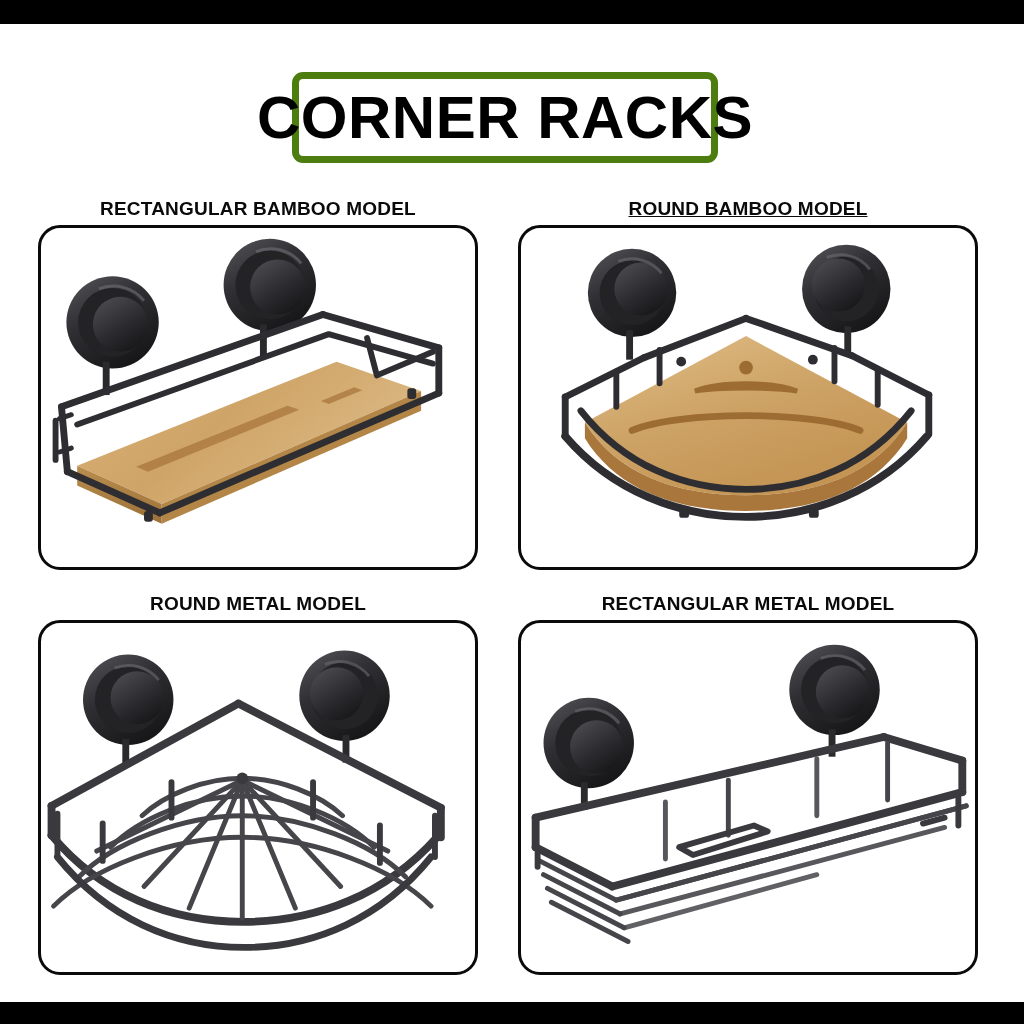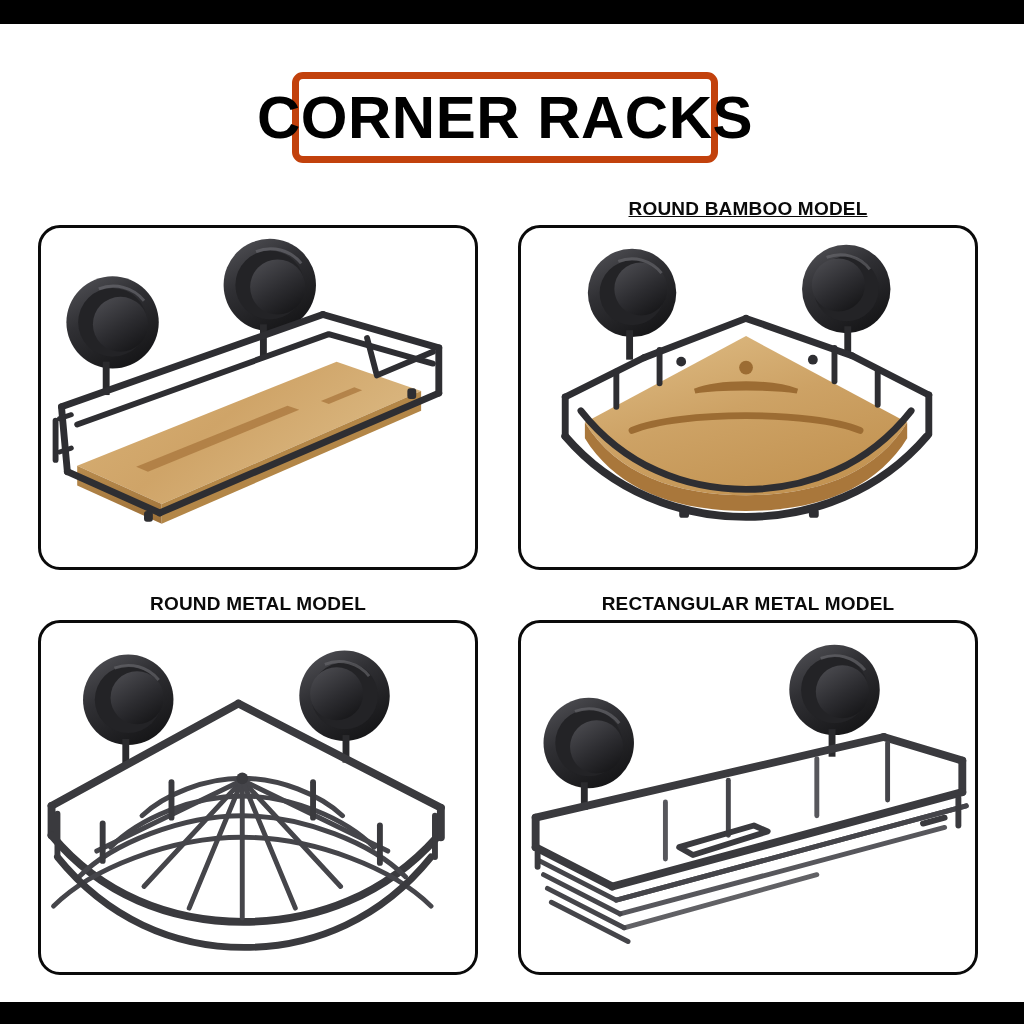--- a/index.html
+++ b/index.html
@@ -30,21 +30,21 @@
   .letterbox.bottom { bottom: 0; height: 22px; }
 
   
   .title-box {
     position: absolute;
     left: 292px;
     top: 72px;
     width: 426px;
     height: 91px;
     box-sizing: border-box;
-    border: 7px solid #c2410c;
+    border: 7px solid #4d7c0f;
     border-radius: 11px;
     background: #ffffff;
     display: flex;
     align-items: center;
     justify-content: center;
   }
   .title-text {
     font-size: 60px;
     font-weight: bold;
     letter-spacing: 0.5px;
@@ -95,20 +95,21 @@
 
 <div class="canvas">
 
   <div class="letterbox top"></div>
   <div class="letterbox bottom"></div>
 
   <div class="title-box">
     <div class="title-text">CORNER RACKS</div>
   </div>
 
+  <div class="card-label" id="label-rect-bamboo">RECTANGULAR BAMBOO MODEL</div>
   <div class="card-label" id="label-round-bamboo">ROUND BAMBOO MODEL</div>
   <div class="card-label" id="label-rect-metal">RECTANGULAR METAL MODEL</div>
   <div class="card-label" id="label-round-metal">ROUND METAL MODEL</div>
 
   <div class="card" id="card-rect-bamboo">
     <svg class="card-art" viewBox="0 0 440 345">
       <defs>
         <linearGradient id="cupA" x1="0" y1="0" x2="0.6" y2="1">
           <stop offset="0" stop-color="#55555a"></stop>
           <stop offset="0.45" stop-color="#303034"></stop>

